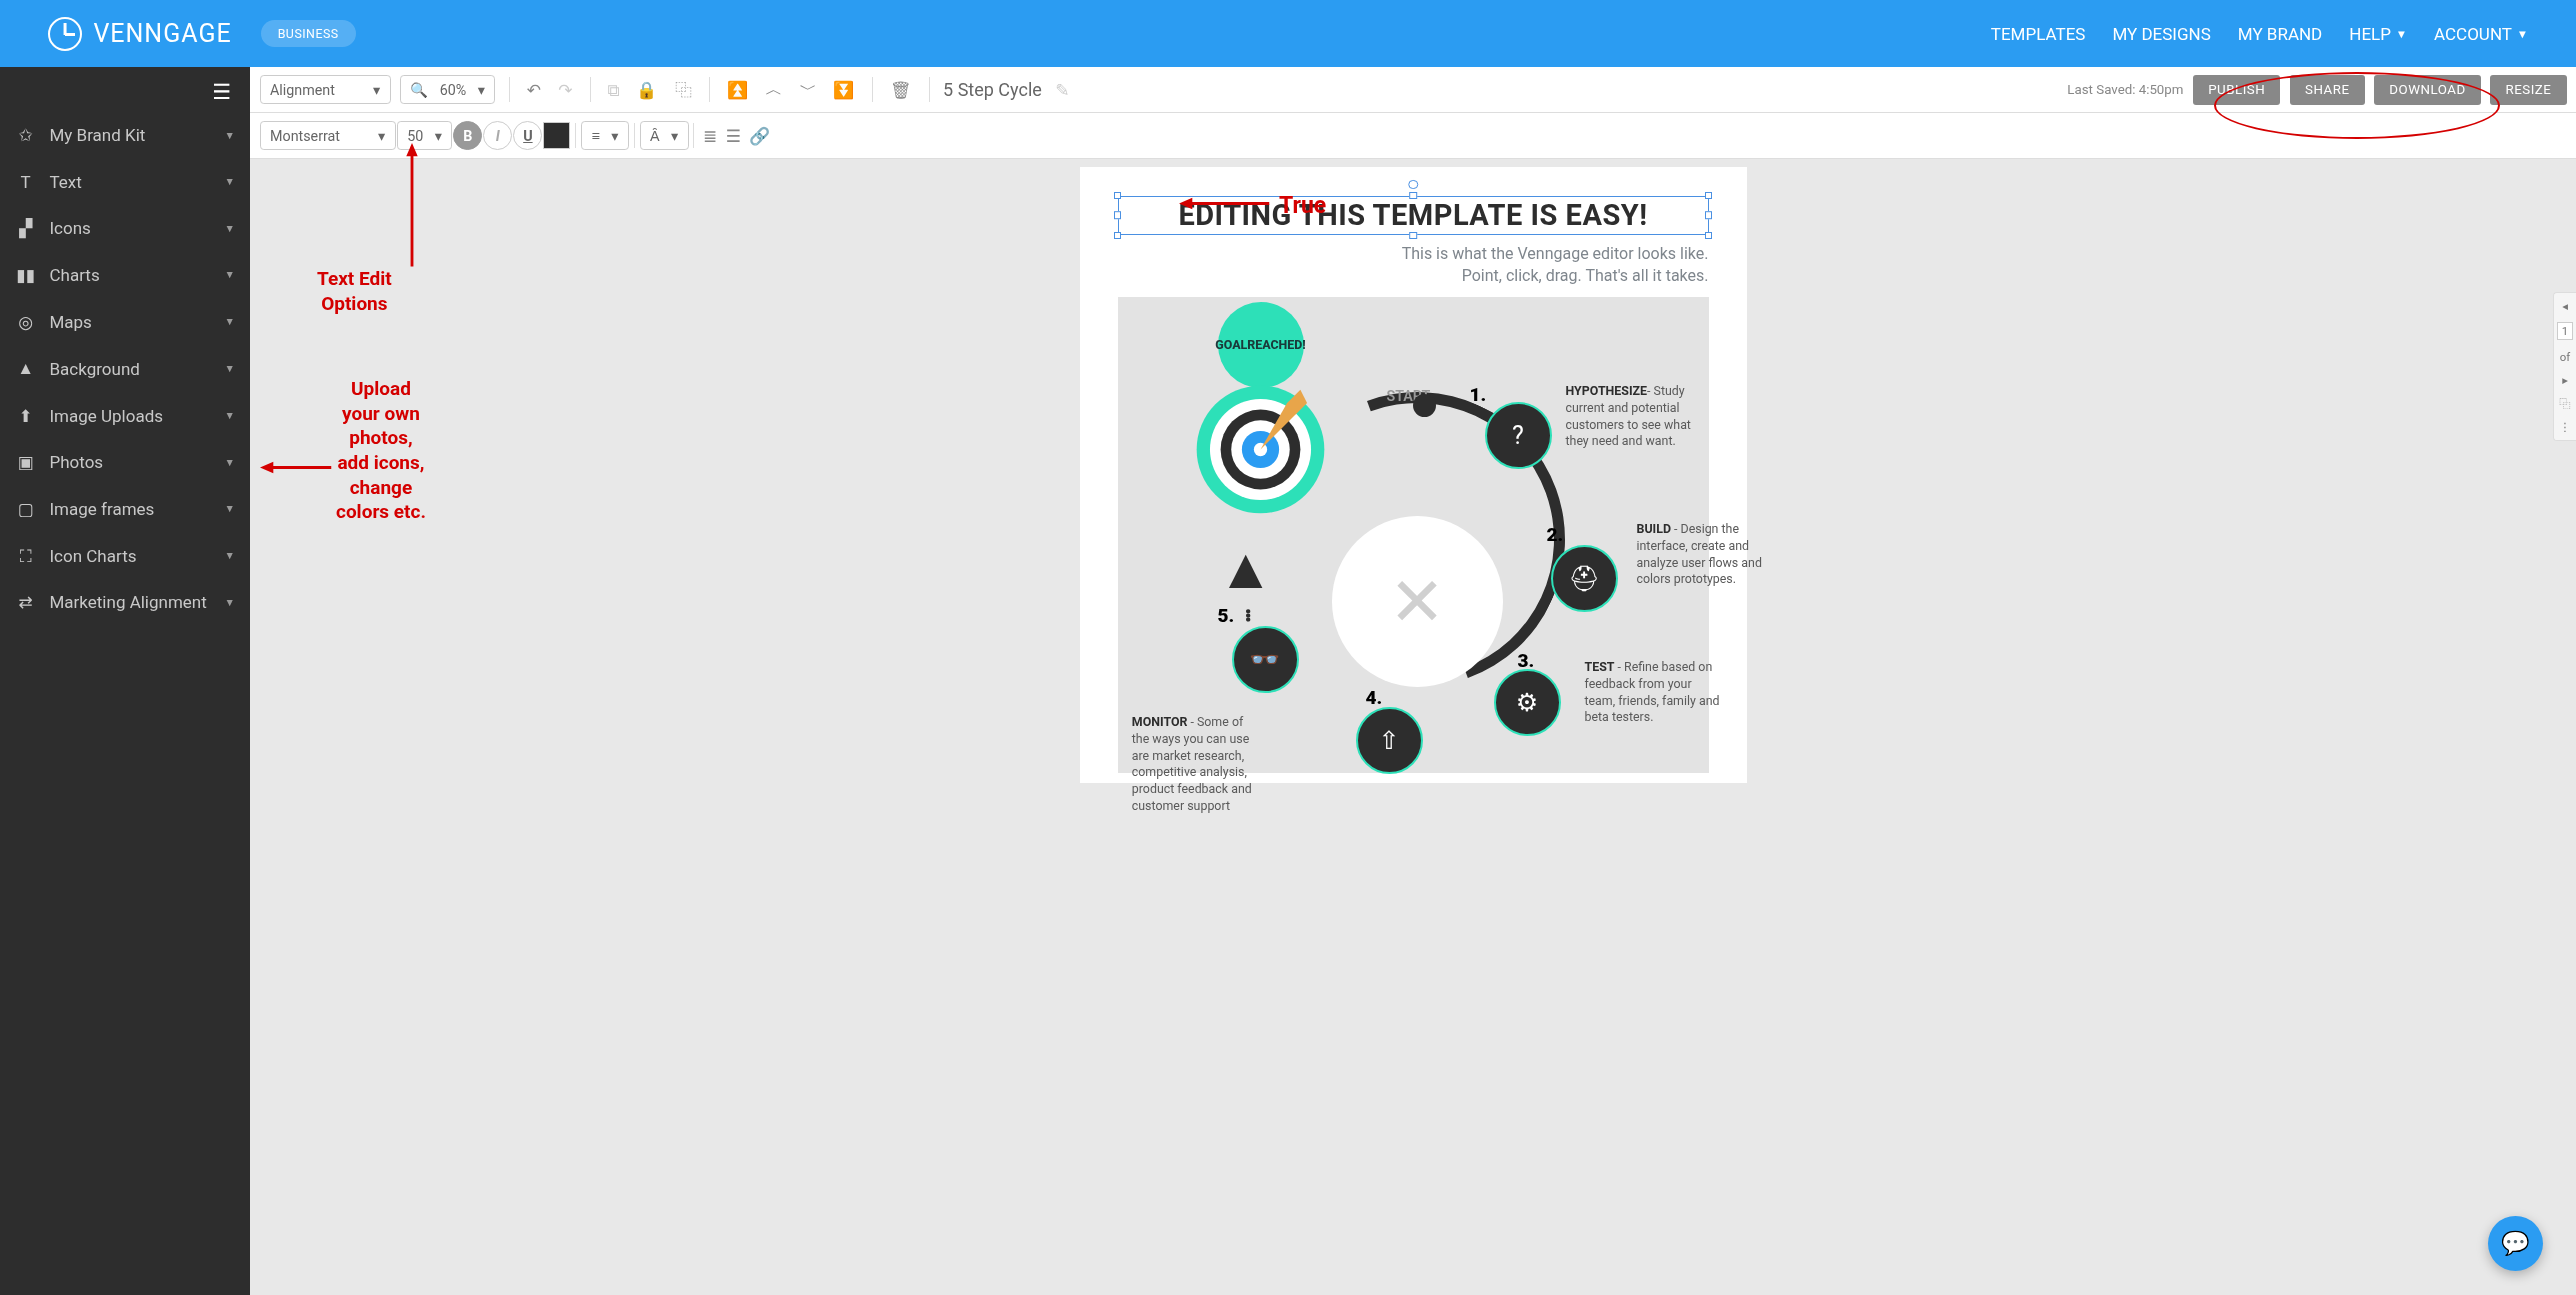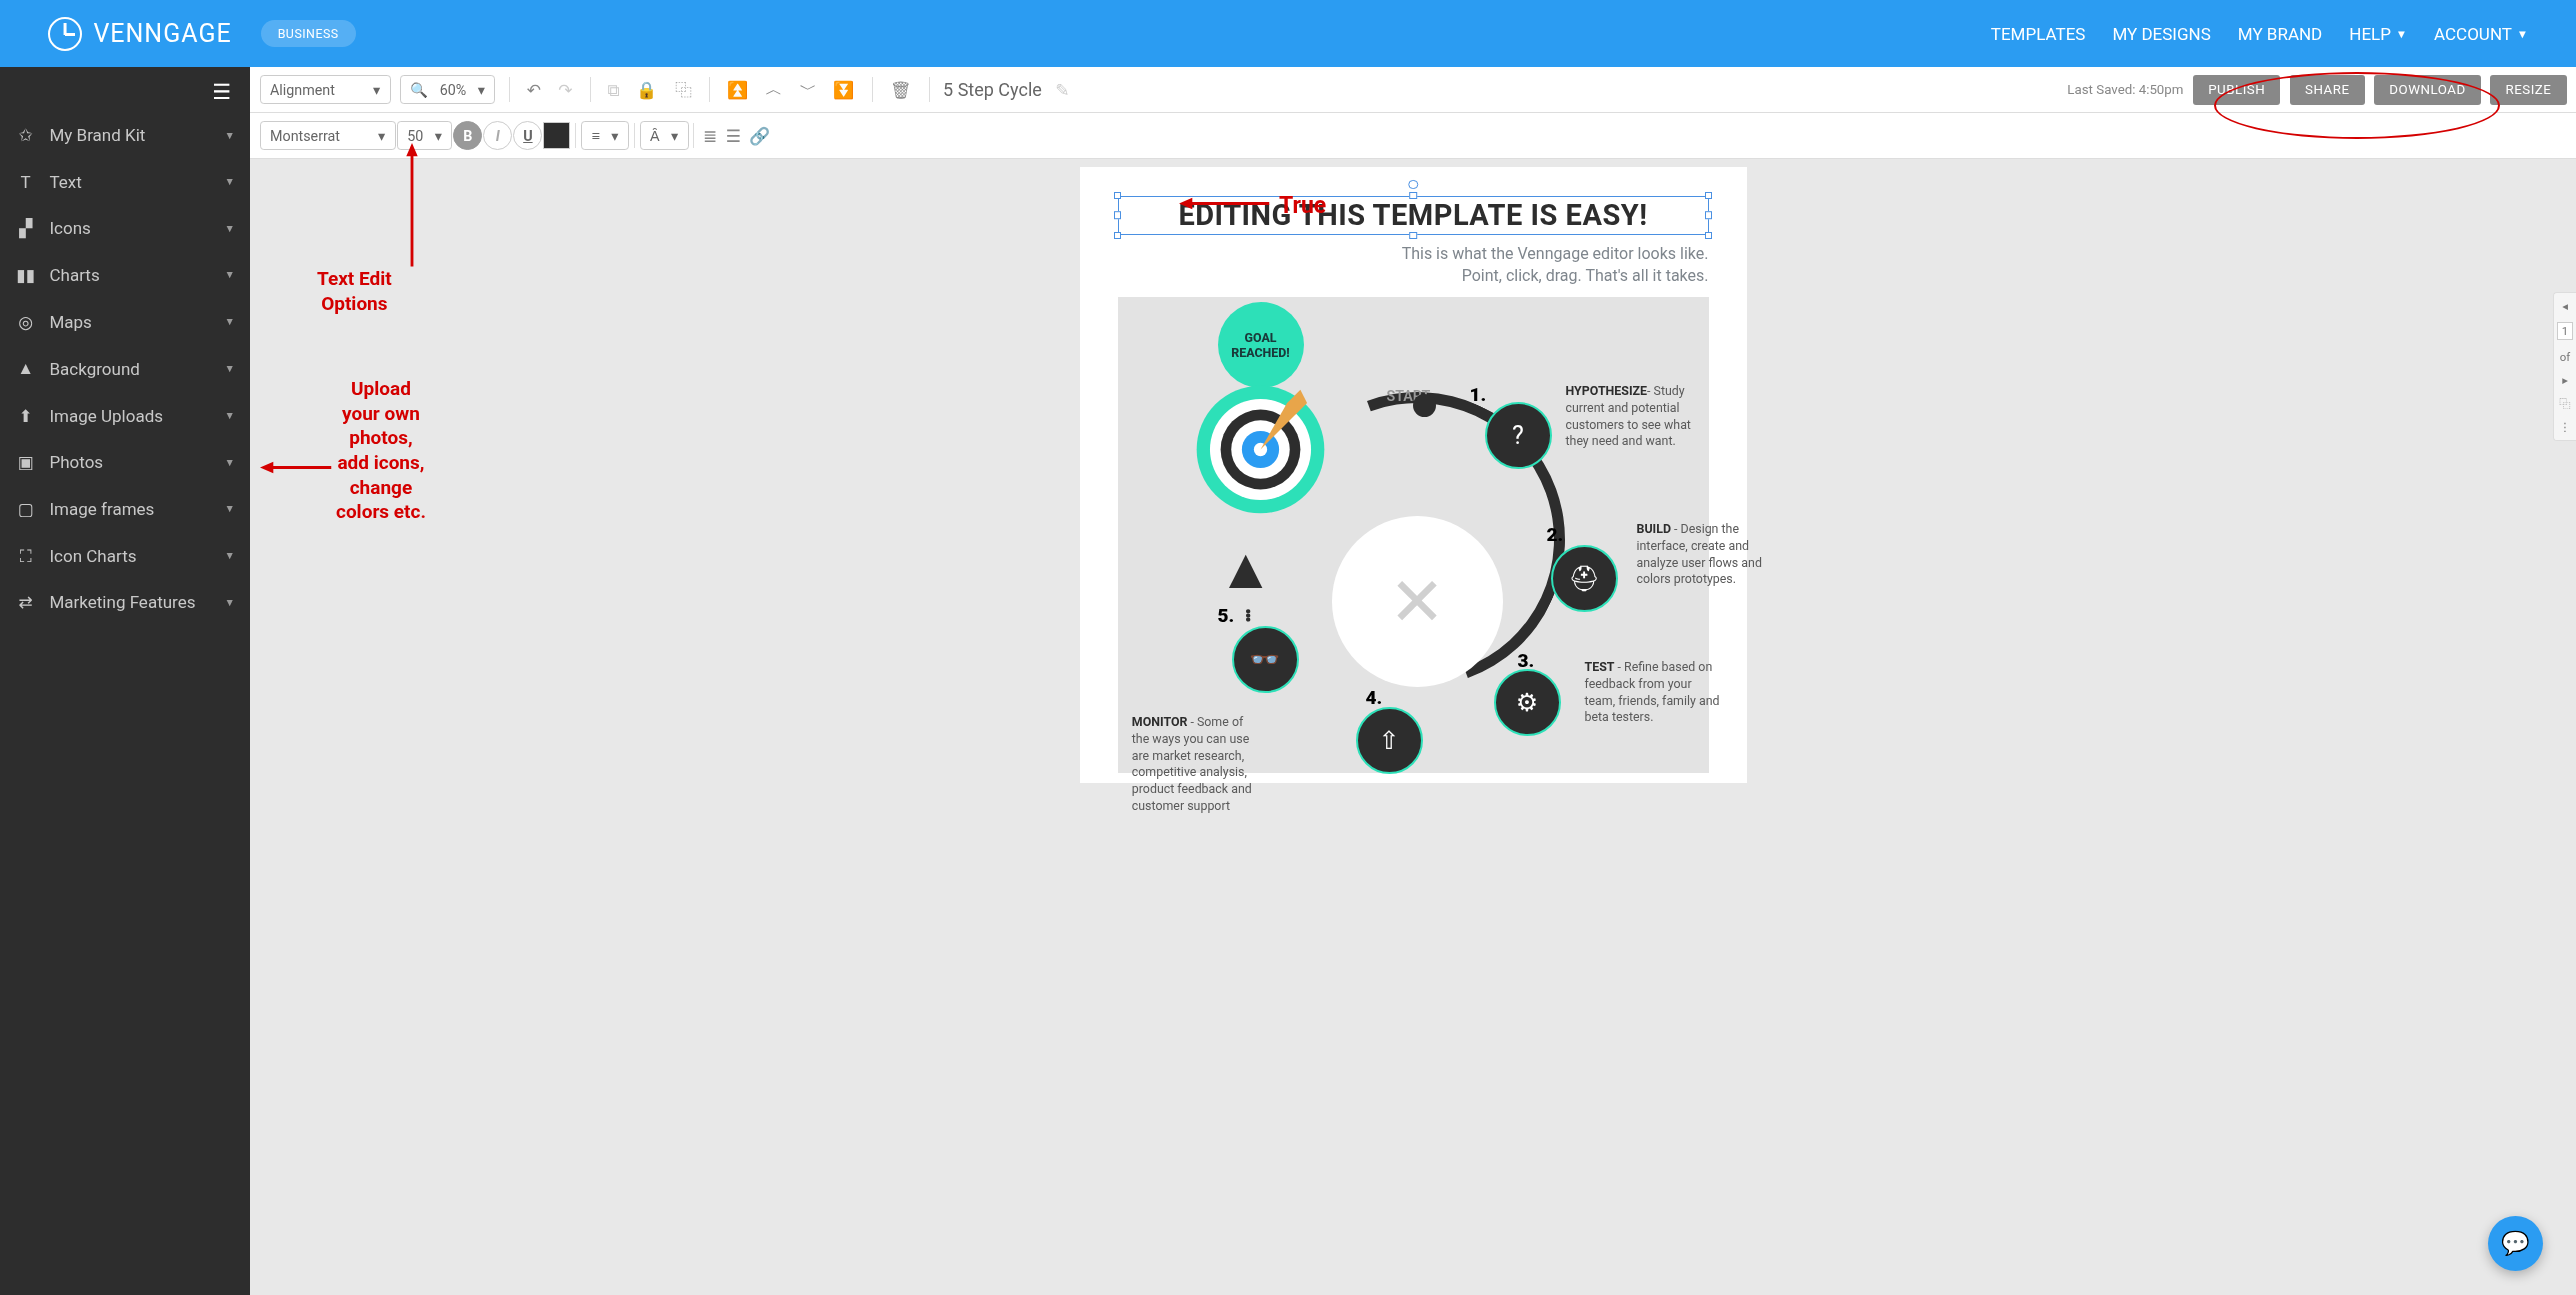--- a/index.html
+++ b/index.html
@@ -43,21 +43,21 @@
 .h-ml{top:50%;left:-4.8px;transform:translateY(-50%)}.h-mr{top:50%;right:-4.8px;transform:translateY(-50%)}
 .h-tc{top:-4.8px;left:50%;transform:translateX(-50%)}.h-bc{bottom:-4.8px;left:50%;transform:translateX(-50%)}
 .rot{top:-17px;left:50%;transform:translateX(-50%);border-radius:50%;width:9.5px;height:9.5px}
 .ctitle{font-size:29px;font-weight:700;letter-spacing:0.5px;color:#2d2d2d;text-align:center;padding:1.9px}
 .csub{text-align:right;color:#7f868d;font-size:16px;margin-top:7.6px;line-height:1.4}
 .graphic{position:relative;height:476px;margin-top:9.5px;background:#e3e3e3}
 .cnode{position:absolute;width:67px;height:67px;border-radius:50%;background:#2d2d2d;border:2.9px solid #2de0b8;display:flex;align-items:center;justify-content:center;color:#fff;font-size:25px}
 .stepnum{position:absolute;font-weight:900;font-size:19px}
 .steptxt{position:absolute;font-size:12.4px;color:#5a5a5a;line-height:1.35;width:138px}
 .steptxt b{color:#2d2d2d}
-.goal{position:absolute;width:86px;height:86px;border-radius:50%;background:#2de0b8;display:flex;flex-direction:column;align-items:center;justify-content:center;font-weight:800;font-size:12.4px;color:#1a3a3a;top:4.8px;left:100px}
+.goal{position:absolute;width:86px;height:86px;border-radius:50%;background:#2de0b8;display:flex;flex-direction:row;align-items:center;justify-content:center;font-weight:800;font-size:12.4px;color:#1a3a3a;top:4.8px;left:100px}
 .target{position:absolute;top:86px;left:76px;width:133px;height:133px}
 .bigcircle{position:absolute;width:171px;height:171px;border-radius:50%;background:#fff;top:219px;left:214px;display:flex;align-items:center;justify-content:center;color:#d0d0d0;font-size:67px}
 .arrow-up{position:absolute;top:238px;left:100px;font-size:57px;color:#2d2d2d;font-weight:900}
 .dots{position:absolute;top:305px;left:124px;color:#2d2d2d;font-size:21px;letter-spacing:-2.9px;transform:rotate(90deg)}
 .startdot{position:absolute;width:23px;height:23px;border-radius:50%;background:#2d2d2d;top:95px;left:286px}
 .starttxt{position:absolute;top:91px;left:269px;font-size:14.3px;color:#999;font-weight:600}
 .annot{position:absolute;color:#d40000;font-weight:700;font-size:19px;text-align:center;line-height:1.3}
 .red-ellipse{position:absolute;border:2.9px solid #d40000;border-radius:50%;pointer-events:none}
 .chatbub{position:fixed;bottom:24px;right:33px;width:55px;height:55px;border-radius:50%;background:#2b9cf2;display:flex;align-items:center;justify-content:center;color:#fff;font-size:23px;box-shadow:0 3.8px 11.4px rgba(0,0,0,.25);cursor:pointer}
 .rightdock{position:absolute;right:0;top:133px;width:23px;background:#f5f5f5;border:1px solid #ddd;border-right:none;border-radius:3.8px 0 0 3.8px;padding:5.7px 0;display:flex;flex-direction:column;align-items:center;gap:9.5px;font-size:11.4px;color:#777}
@@ -141,21 +141,21 @@
       <span>Image frames</span>
       <span class="side-chev">▼</span>
     </div>
   <div class="side-item">
       <span class="side-icon">⛶</span>
       <span>Icon Charts</span>
       <span class="side-chev">▼</span>
     </div>
   <div class="side-item">
       <span class="side-icon">⇄</span>
-      <span>Marketing Features</span>
+      <span>Marketing Alignment</span>
       <span class="side-chev">▼</span>
     </div>
 </div>
 
 <div class="main">
   <div class="toolbar">
     <div class="dd">
         <span>Alignment</span>
         <span>▾</span>
       </div>

